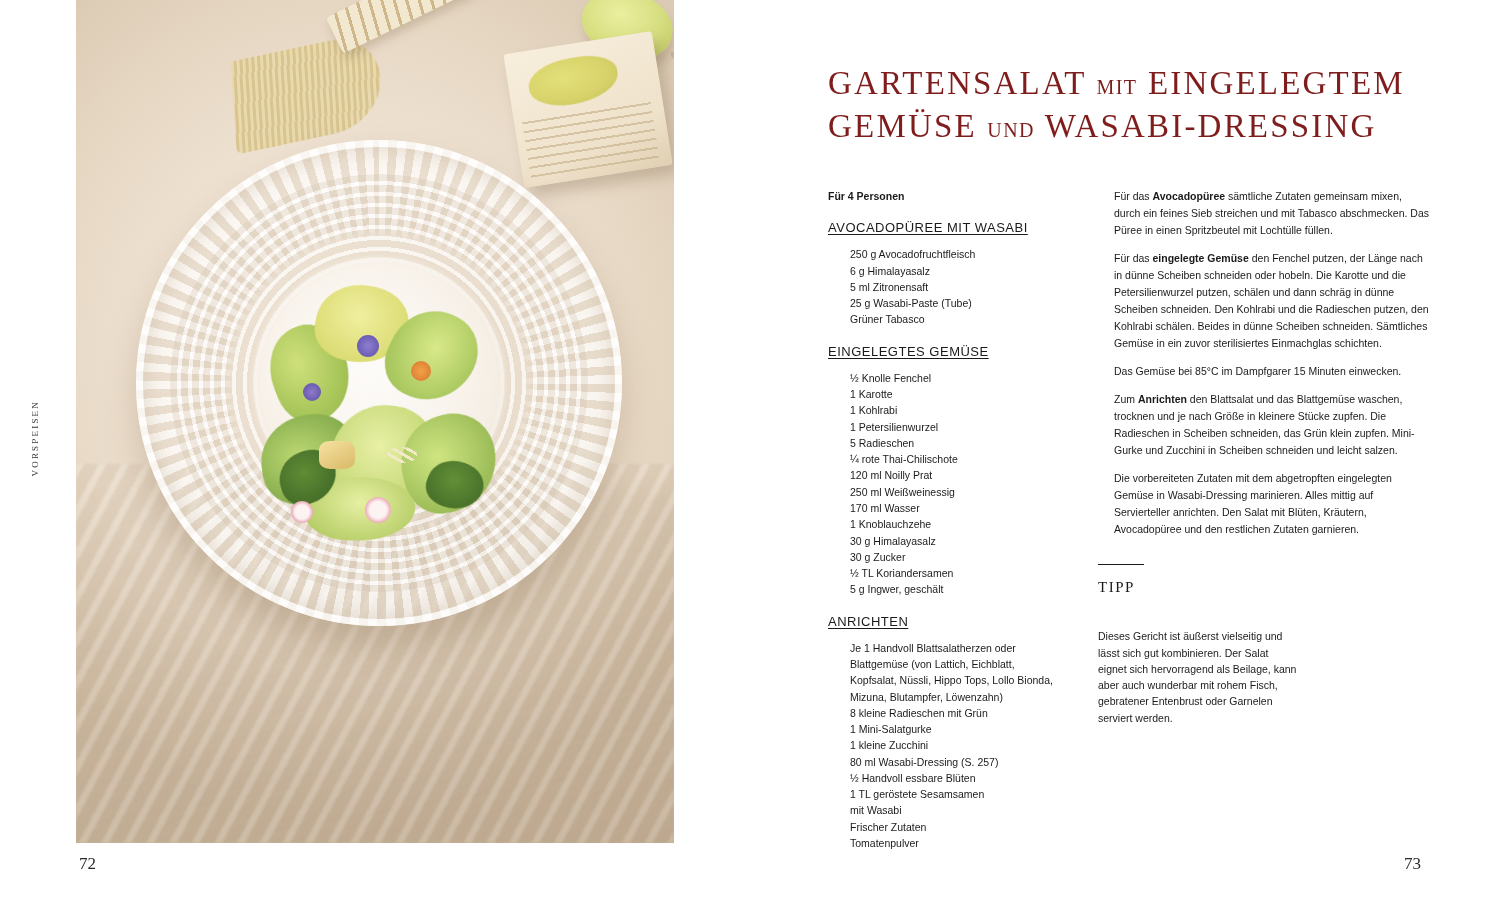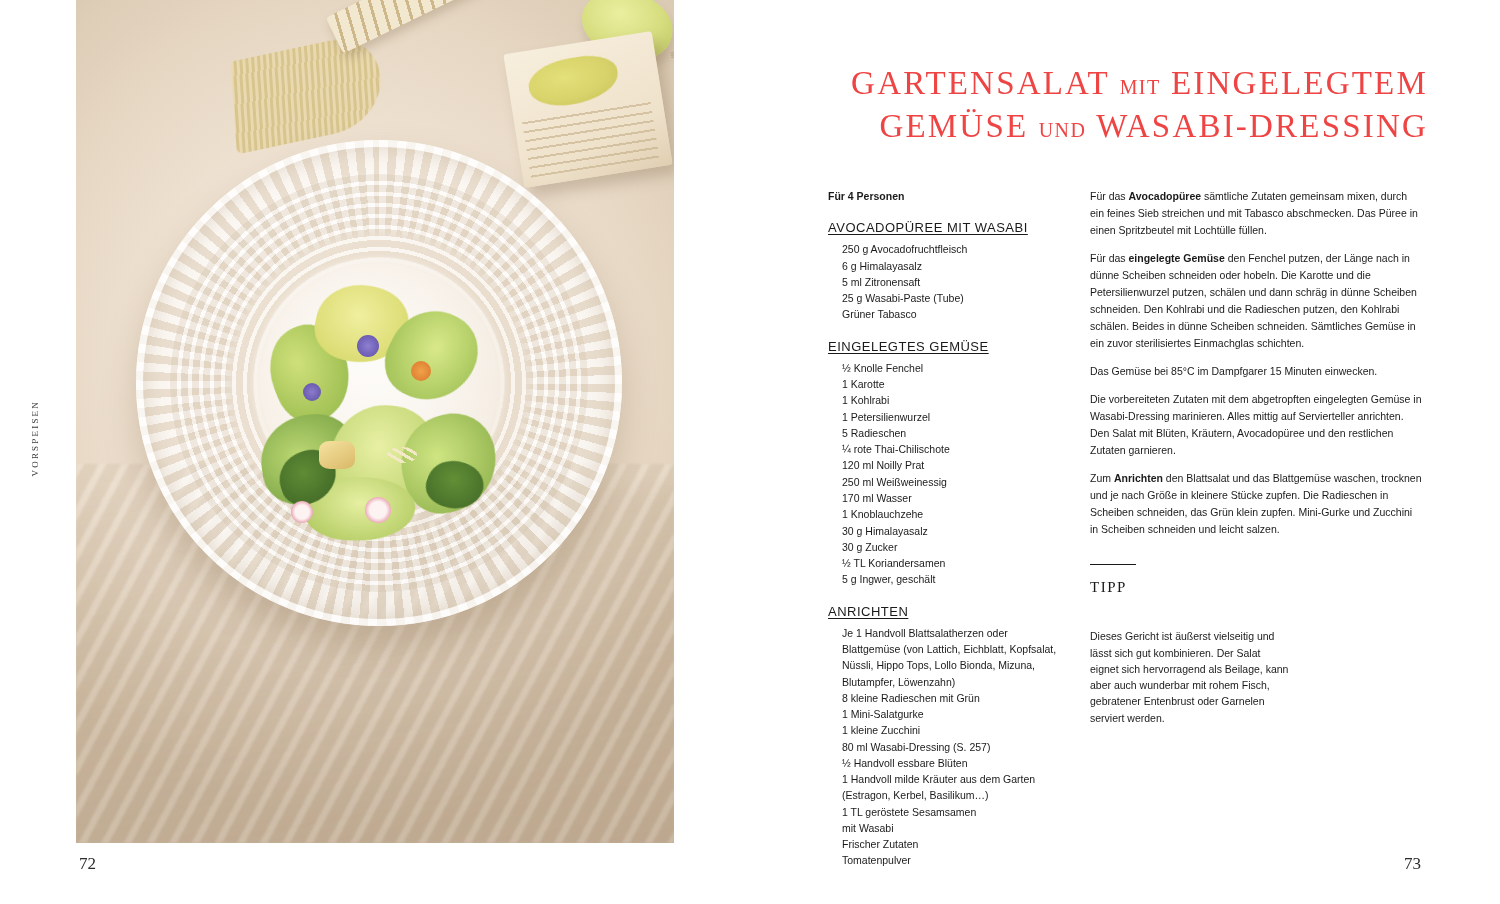--- a/index.html
+++ b/index.html
@@ -240,34 +240,34 @@
   .recipe-title {
     position: absolute;
     left: 78px;
     top: 62px;
     width: 600px;
     font-family: "Liberation Serif", serif;
     font-weight: 400;
     font-size: 33px;
     line-height: 1.30;
     letter-spacing: 2.2px;
-    color: #ef4444;
-    text-align: right;
+    color: #7f1d1d;
+    text-align: left;
   }
   .recipe-title .small {
     font-size: 20px;
     letter-spacing: 1.4px;
   }
   .cols {
     position: absolute;
     left: 78px;
     top: 188px;
     width: 602px;
     display: flex;
-    gap: 22px;
+    gap: 30px;
   }
   .col-left {
     width: 240px;
     font-size: 10.5px;
     line-height: 1.55;
     color: #1a1a1a;
   }
   .col-right {
     width: 332px;
     font-size: 10.5px;
@@ -283,30 +283,30 @@
     text-decoration: underline;
     text-underline-offset: 2px;
     letter-spacing: 0.5px;
     margin-bottom: 3px;
     margin-top: 14px;
     font-size: 13px;
   }
   .sec-head:first-of-type { margin-top: 0; }
   .ing-list {
     list-style: none;
-    margin: 0;
+    margin: 8px;
     padding: 0 0 0 14px;
   }
   .ing-list li {
     margin: 0;
     padding: 0;
     text-indent: -0px;
   }
   .para {
-    margin: 0 0 11px 0;
+    margin: 0 0 11px 16px;
   }
   .para b { font-weight: bold; }
   .tip-rule {
     width: 46px;
     height: 1px;
     background: #1a1a1a;
     margin: 26px 0 10px 0;
   }
   .tip-head {
     font-family: "Liberation Serif", serif;
@@ -429,34 +429,33 @@
         </ul>
 
         <div class="sec-head">ANRICHTEN</div>
         <ul class="ing-list">
           <li>Je 1 Handvoll Blattsalatherzen oder Blattgemüse (von Lattich, Eichblatt, Kopfsalat, Nüssli, Hippo Tops, Lollo Bionda, Mizuna, Blutampfer, Löwenzahn)</li>
           <li>8 kleine Radieschen mit Grün</li>
           <li>1 Mini-Salatgurke</li>
           <li>1 kleine Zucchini</li>
           <li>80 ml Wasabi-Dressing (S. 257)</li>
           <li>½ Handvoll essbare Blüten</li>
-          <li>1 Handvoll milde Kräuter aus dem Garten (Estragon, Kerbel, Basilikum…)</li>
           <li>1 TL geröstete Sesamsamen</li>
           <li>mit Wasabi</li>
           <li>Frischer Zutaten</li>
           <li>Tomatenpulver</li>
         </ul>
       </div>
 
       <div class="col-right">
         <p class="para">Für das <b>Avocadopüree</b> sämtliche Zutaten gemeinsam mixen, durch ein feines Sieb streichen und mit Tabasco abschmecken. Das Püree in einen Spritzbeutel mit Lochtülle füllen.</p>
         <p class="para">Für das <b>eingelegte Gemüse</b> den Fenchel putzen, der Länge nach in dünne Scheiben schneiden oder hobeln. Die Karotte und die Petersilienwurzel putzen, schälen und dann schräg in dünne Scheiben schneiden. Den Kohlrabi und die Radieschen putzen, den Kohlrabi schälen. Beides in dünne Scheiben schneiden. Sämtliches Gemüse in ein zuvor sterilisiertes Einmachglas schichten.</p>
         <p class="para">Das Gemüse bei 85°C im Dampfgarer 15 Minuten einwecken.</p>
+        <p class="para">Zum <b>Anrichten</b> den Blattsalat und das Blattgemüse waschen, trocknen und je nach Größe in kleinere Stücke zupfen. Die Radieschen in Scheiben schneiden, das Grün klein zupfen. Mini-Gurke und Zucchini in Scheiben schneiden und leicht salzen.</p>
         <p class="para">Die vorbereiteten Zutaten mit dem abgetropften eingelegten Gemüse in Wasabi-Dressing marinieren. Alles mittig auf Servierteller anrichten. Den Salat mit Blüten, Kräutern, Avocadopüree und den restlichen Zutaten garnieren.</p>
-        <p class="para">Zum <b>Anrichten</b> den Blattsalat und das Blattgemüse waschen, trocknen und je nach Größe in kleinere Stücke zupfen. Die Radieschen in Scheiben schneiden, das Grün klein zupfen. Mini-Gurke und Zucchini in Scheiben schneiden und leicht salzen.</p>
 
         <div class="tip-rule"></div>
         <div class="tip-head">TIPP</div>
         <div class="tip-body">Dieses Gericht ist äußerst vielseitig und lässt sich gut kombinieren. Der Salat eignet sich hervorragend als Beilage, kann aber auch wunderbar mit rohem Fisch, gebratener Entenbrust oder Garnelen serviert werden.</div>
       </div>
 
     </div>
 
     <div class="folio-right">73</div>
   </div>

